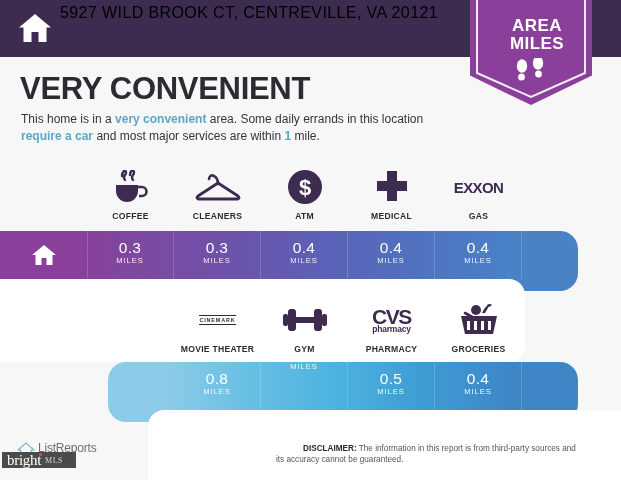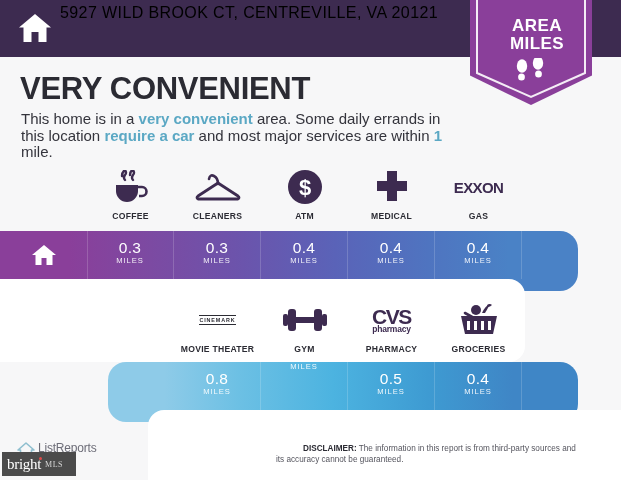--- a/index.html
+++ b/index.html
@@ -80,21 +80,21 @@
     left: 20px; top: 71px;
     font-size: 31px;
     font-weight: bold;
     color: #2b2b33;
     letter-spacing: -0.3px;
   }
   .desc {
     position: absolute;
     left: 21px; top: 111px;
     width: 430px;
-    font-size: 15px;
+    font-size: 12px;
     line-height: 16.5px;
     color: #34343c;
   }
   .hl { color: #5ba8c4; font-weight: bold; }
 
   
   .icon-cell {
     position: absolute;
     width: 87px;
     text-align: center;
@@ -263,21 +263,21 @@
     font-size: 8.2px;
     line-height: 10.6px;
     color: #55555e;
     z-index: 5;
   }
   .disclaimer b { color: #2b2b33; padding-left: 27px; }
 
   .watermark {
     position: absolute;
     left: 2px; top: 452px;
-    width: 74px; height: 24px;
+    width: 74px; height: 16px;
     background: #4b4b4b;
     z-index: 9;
     display: flex;
     align-items: center;
     padding-left: 5px;
     box-sizing: border-box;
   }
   .watermark .wm-bright {
     font-family: "Liberation Serif", serif;
     font-size: 15px;

